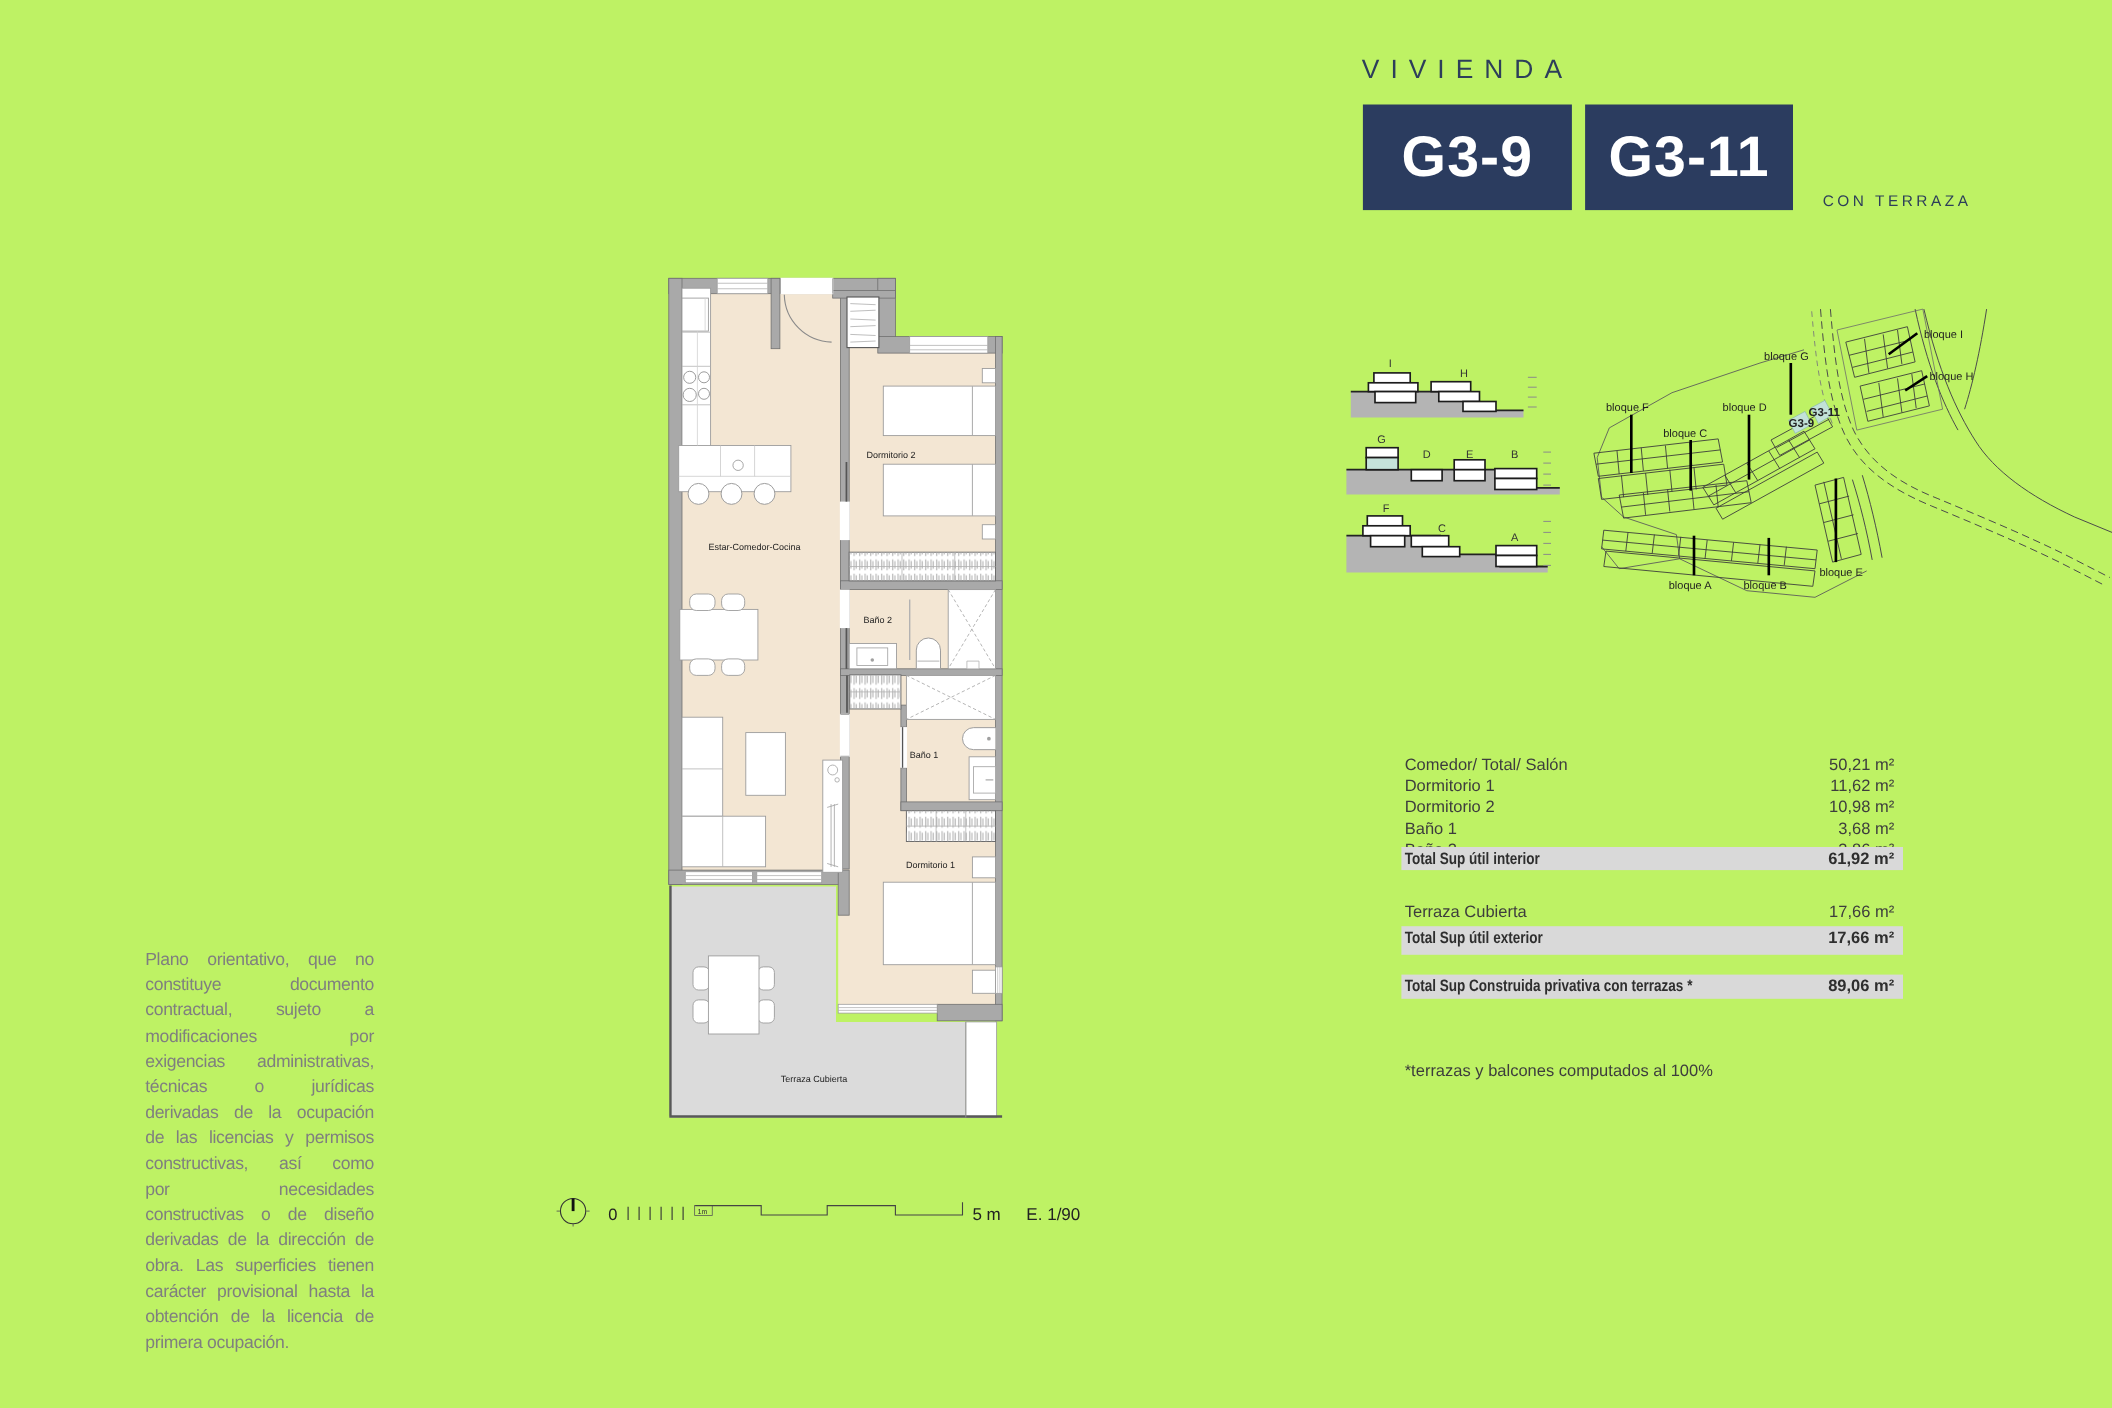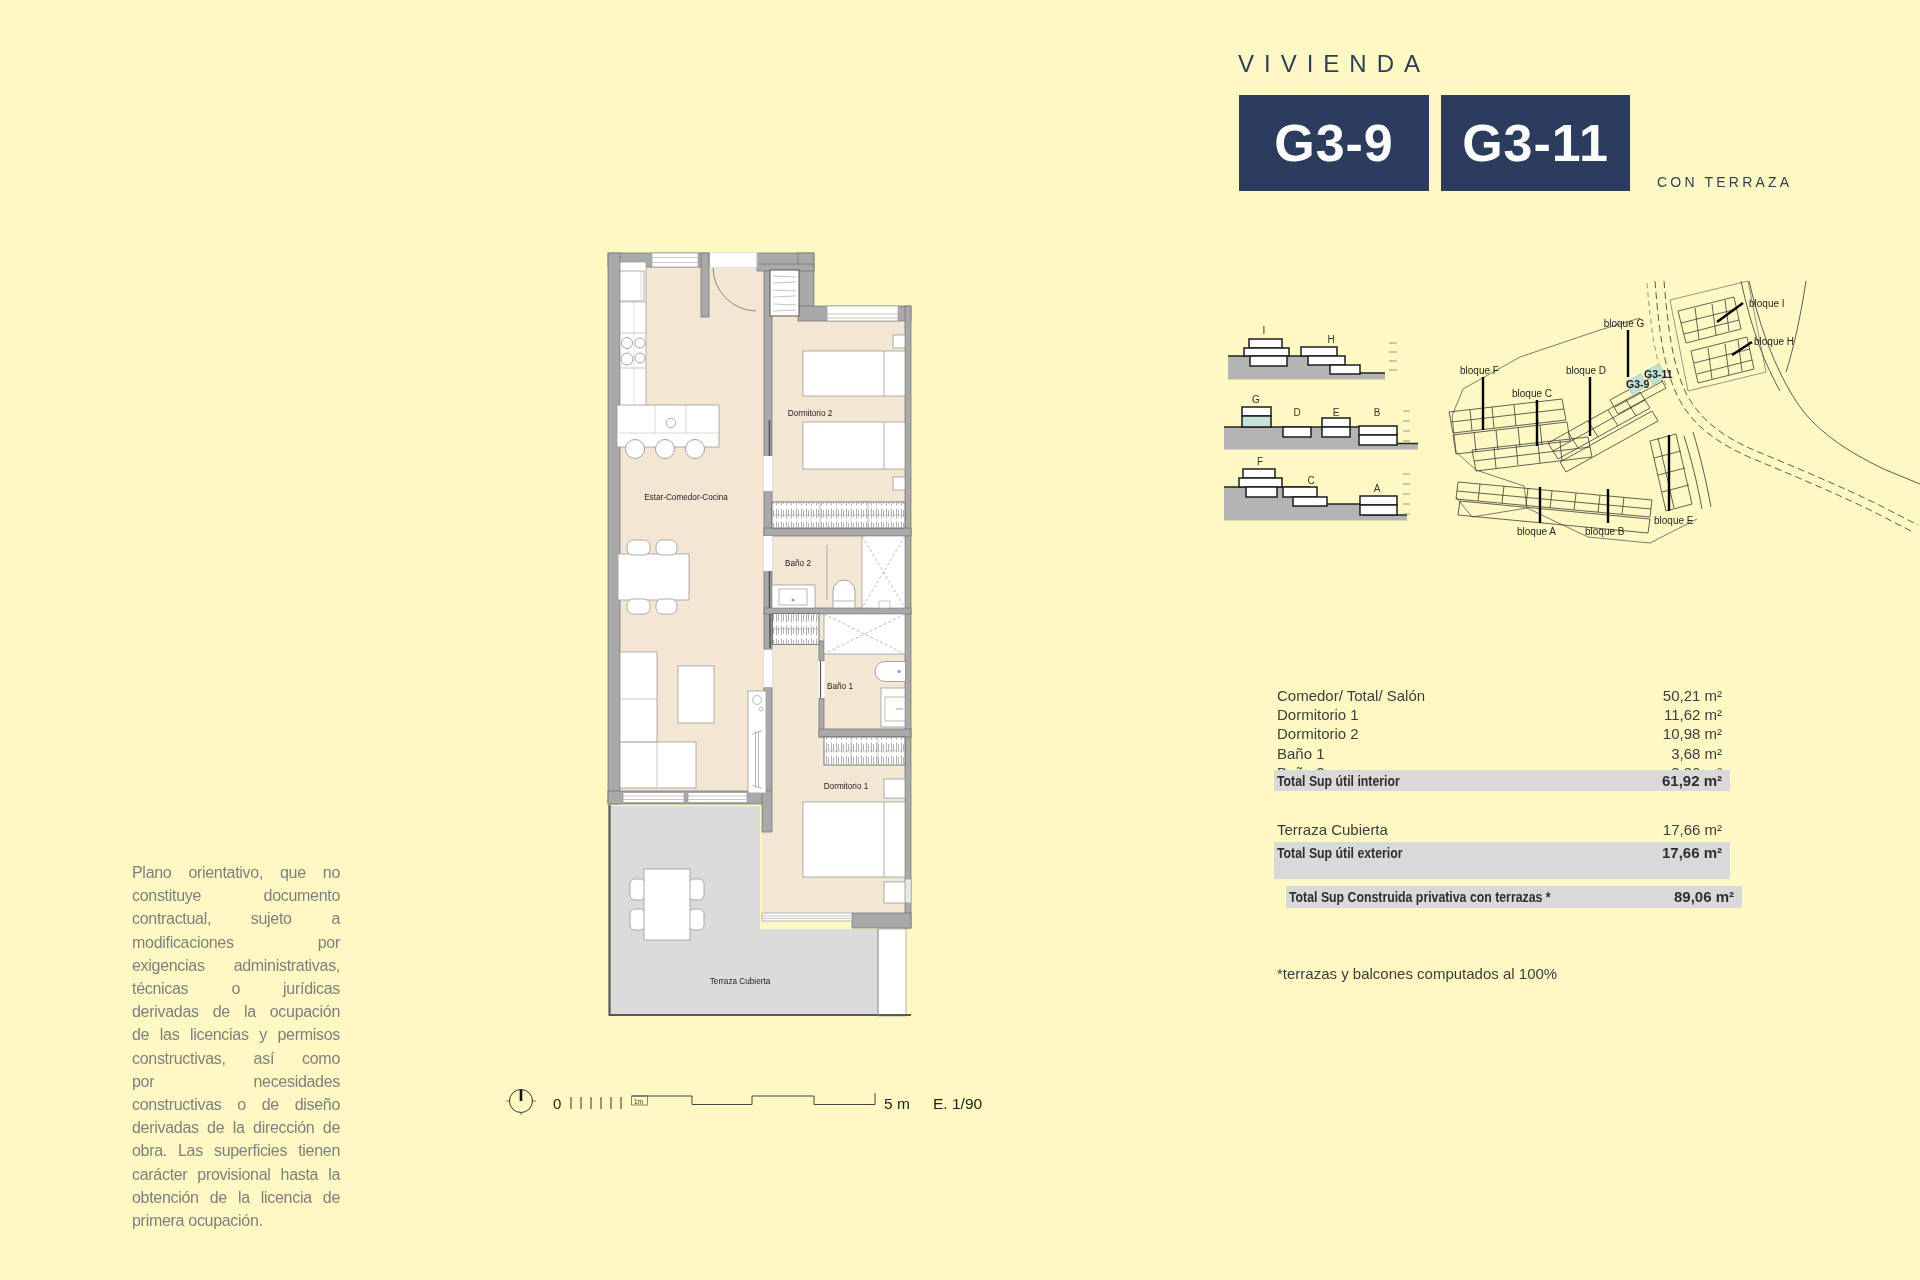--- a/index.html
+++ b/index.html
@@ -1,16 +1,16 @@
 <!DOCTYPE html>
 <html><head>
 <meta charset="utf-8">
 <style>
   html,body{margin:0;padding:0;background:#fff;}
-  #canvas{position:relative;width:1920px;height:1280px;background:#fef9c3;overflow:hidden;
+  #canvas{position:relative;width:1920px;height:1280px;background:#bef264;overflow:hidden;
           font-family:"Liberation Sans",sans-serif;}
   .abs{position:absolute;}
   .trow{position:absolute;left:1274px;width:456px;font-size:15px;color:#3d3d3d;height:20px;line-height:20px;}
   .trow .lbl{position:absolute;left:3px;top:0;white-space:nowrap;}
   .trow .val{position:absolute;right:8px;top:0;white-space:nowrap;}
   .tgray{background:#d9d9d9;font-weight:bold;color:#2e2e2e;}
   .sq{display:inline-block;transform:scaleX(0.82);transform-origin:left center;}
   .jline{text-align:justify;text-align-last:justify;}
   svg text{font-family:"Liberation Sans",sans-serif;}
 </style>
@@ -68,25 +68,25 @@
       <span class="val">3,86 m²</span>
     </div>
   <div class="trow tgray" style="top:770px;height:21px;line-height:21px;">
       <span class="lbl sq">Total Sup útil interior</span>
       <span class="val">61,92 m²</span>
     </div>
   <div class="trow" style="top:820px;">
       <span class="lbl">Terraza Cubierta</span>
       <span class="val">17,66 m²</span>
     </div>
-  <div class="trow tgray" style="top:842px;height:37px;line-height:21px;text-decoration:underline;">
+  <div class="trow tgray" style="top:842px;height:26px;line-height:21px;text-decoration:underline;">
       <span class="lbl sq">Total Sup útil exterior</span>
       <span class="val">17,66 m²</span>
     </div>
-  <div class="trow tgray" style="top:886px;height:22px;line-height:22px;margin-left:12px;">
+  <div class="trow tgray" style="top:886px;height:22px;line-height:22px;">
       <span class="lbl sq">Total Sup Construida privativa con terrazas *</span>
       <span class="val">89,06 m²</span>
     </div>
   <div class="trow" style="top:964px;">
       <span class="lbl">*terrazas y balcones computados al 100%</span>
     </div>
 
   <svg class="abs" style="left:0;top:0;" width="1920" height="1280" viewBox="0 0 1920 1280">
     <defs>
       <pattern id="hv" width="5" height="13" patternUnits="userSpaceOnUse">

